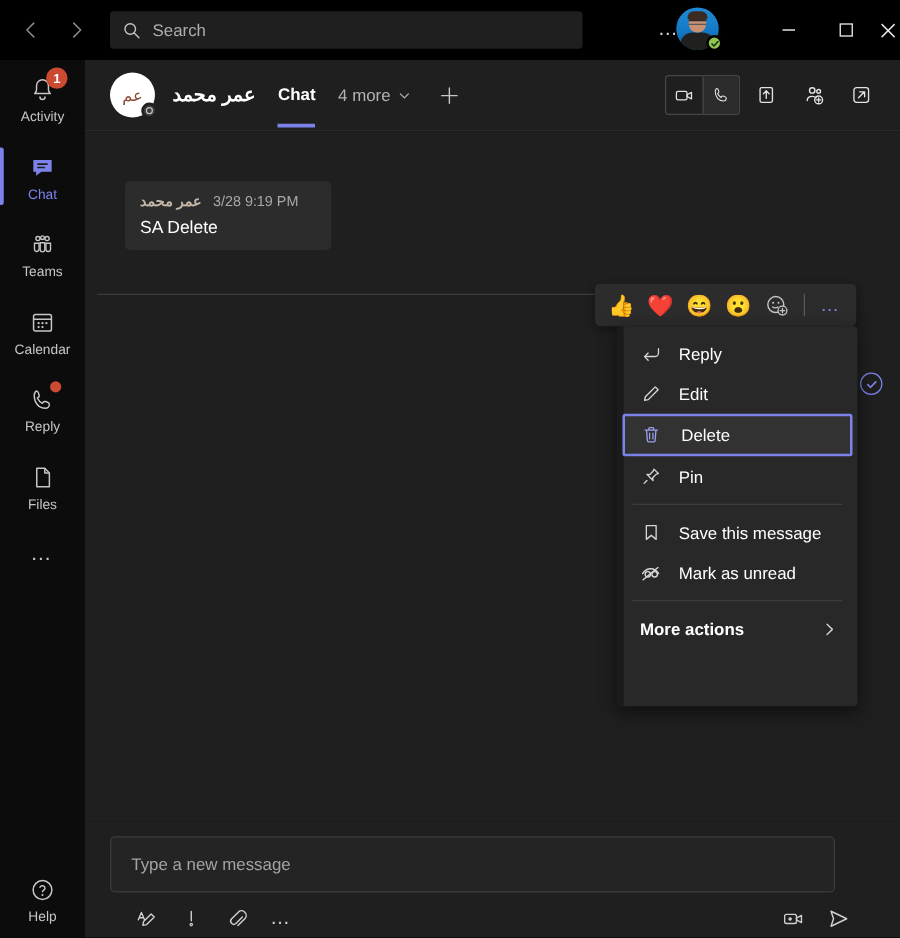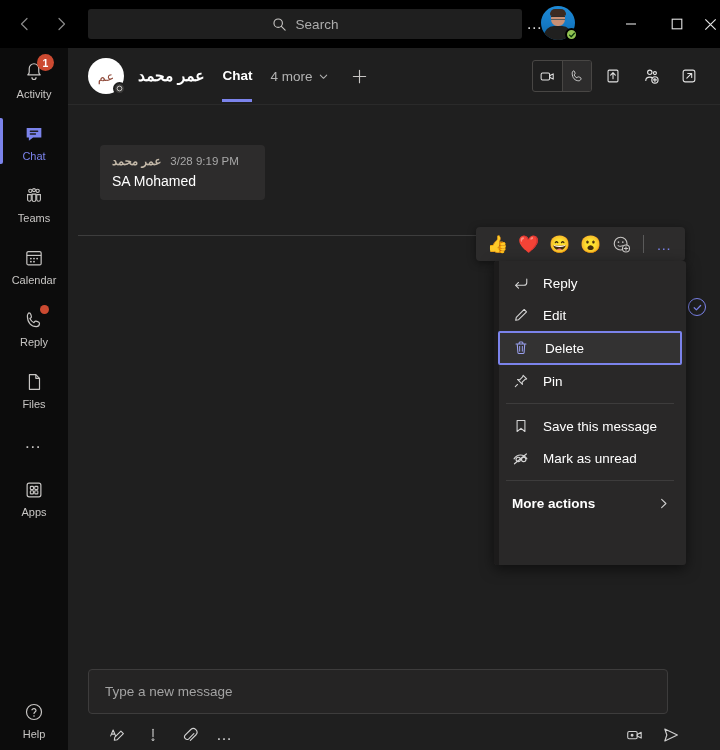--- a/index.html
+++ b/index.html
@@ -16,23 +16,23 @@
   .titlebar {
     position: absolute; top: 0; left: 0; width: 720px; height: 48px;
     background: #000000; display: flex; align-items: center;
   }
   .navarrows { display: flex; align-items: center; gap: 10px; margin-left: 12px; }
   .navarrow {
     width: 26px; height: 26px; display: flex; align-items: center; justify-content: center;
     color: #8a8a8a; cursor: pointer;
   }
   .searchbox {
-    position: absolute; left: 88px; top: 9px; width: 434px; height: 30px;
+    position: absolute; left: 88px; top: 9px; width: 378px; height: 30px;
     background: #1f1f1f; border-radius: 3px; display: flex; align-items: center;
-    padding: 0 10px; gap: 9px; cursor: text; justify-content: center;
+    padding: 0 10px; gap: 9px; cursor: text;
   }
   .searchbox .ph { color: #adadad; font-size: 13.5px; }
   .tb-more {
     position: absolute; left: 521px; top: 12px; width: 28px; height: 24px;
     display: flex; align-items: center; justify-content: center; color: #d6d6d6;
     font-size: 16px; letter-spacing: 1.6px; cursor: pointer;
   }
   .avatar-top {
     position: absolute; left: 541px; top: 6px; width: 34px; height: 34px;
     border-radius: 50%; overflow: hidden; cursor: pointer;
@@ -373,32 +373,20 @@
         <svg width="22" height="22" viewBox="0 0 24 24">
             <path d="M7 4h7l4 4v12H7z" fill="none" stroke="currentColor" stroke-width="1.3" stroke-linejoin="round"></path>
             <path d="M14 4v4h4" fill="none" stroke="currentColor" stroke-width="1.3" stroke-linejoin="round"></path>
           </svg>
       </div>
       <div class="lbl">Files</div>
     </div>
 
     <div class="rail-dots">…</div>
 
-    <div class="rail-item">
-      <div class="ic">
-        <svg width="22" height="22" viewBox="0 0 24 24">
-            <rect x="4.5" y="4.5" width="15" height="15" rx="2.2" fill="none" stroke="currentColor" stroke-width="1.3"></rect>
-            <rect x="8" y="8" width="3.4" height="3.4" rx=".7" fill="none" stroke="currentColor" stroke-width="1.2"></rect>
-            <rect x="12.8" y="8" width="3.4" height="3.4" rx=".7" fill="none" stroke="currentColor" stroke-width="1.2"></rect>
-            <rect x="8" y="12.8" width="3.4" height="3.4" rx=".7" fill="none" stroke="currentColor" stroke-width="1.2"></rect>
-            <rect x="12.8" y="12.8" width="3.4" height="3.4" rx=".7" fill="none" stroke="currentColor" stroke-width="1.2"></rect>
-          </svg>
-      </div>
-      <div class="lbl">Apps</div>
-    </div>
 
     <div class="rail-item rail-help">
       <div class="ic">
         <svg width="22" height="22" viewBox="0 0 24 24">
             <circle cx="12" cy="12" r="8.2" fill="none" stroke="currentColor" stroke-width="1.3"></circle>
             <path d="M9.8 9.6a2.3 2.3 0 0 1 4.4.8c0 1.5-2.2 1.8-2.2 3.2" fill="none" stroke="currentColor" stroke-width="1.3" stroke-linecap="round"></path>
             <circle cx="12" cy="16.4" r=".9" fill="currentColor"></circle>
           </svg>
       </div>
       <div class="lbl">Help</div>
@@ -471,21 +459,21 @@
     </div>
   </div>
 
   <div class="chat-body">
 
     <div class="bubble">
       <div class="meta">
         <span class="sender">عمر محمد</span>
         <span class="time">3/28 9:19 PM</span>
       </div>
-      <div class="text">SA Mohamed</div>
+      <div class="text">SA Delete</div>
     </div>
 
     <div class="daydiv">
       <span class="line"></span>
       <span class="lbl">Today</span>
       <span class="line short"></span>
     </div>
 
     <div class="select-check">
       <svg width="11" height="11" viewBox="0 0 12 12">

